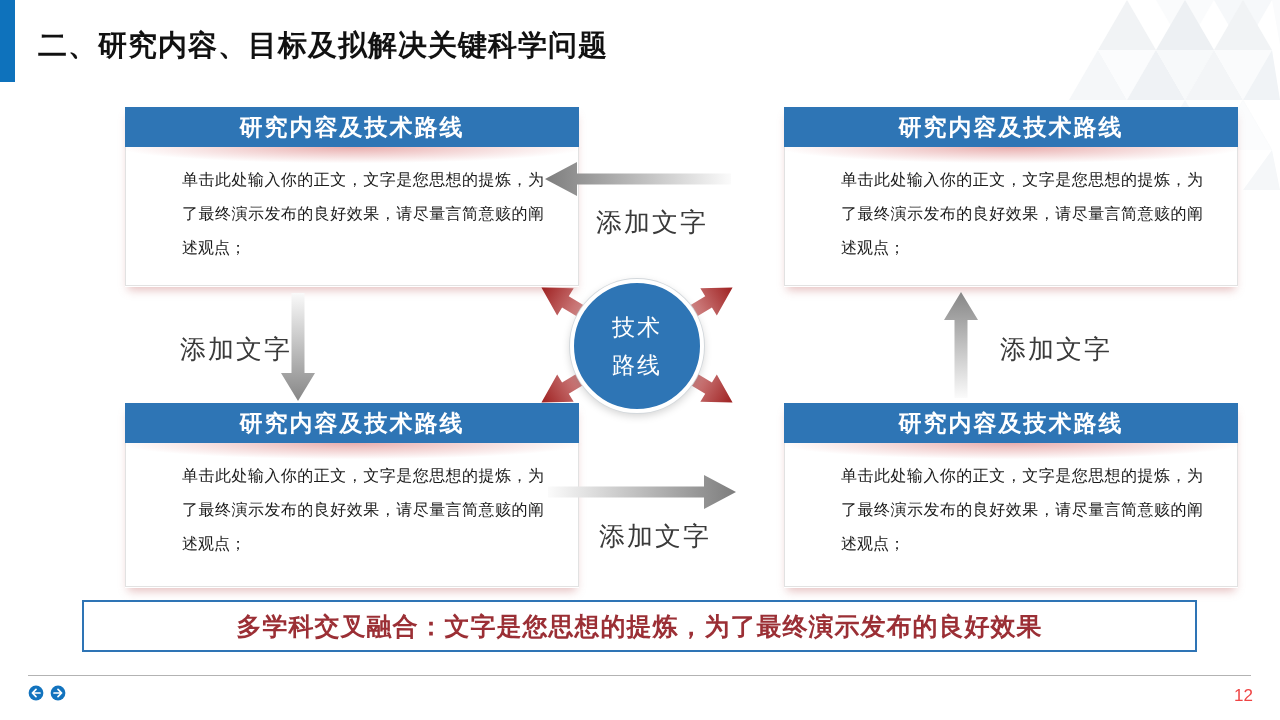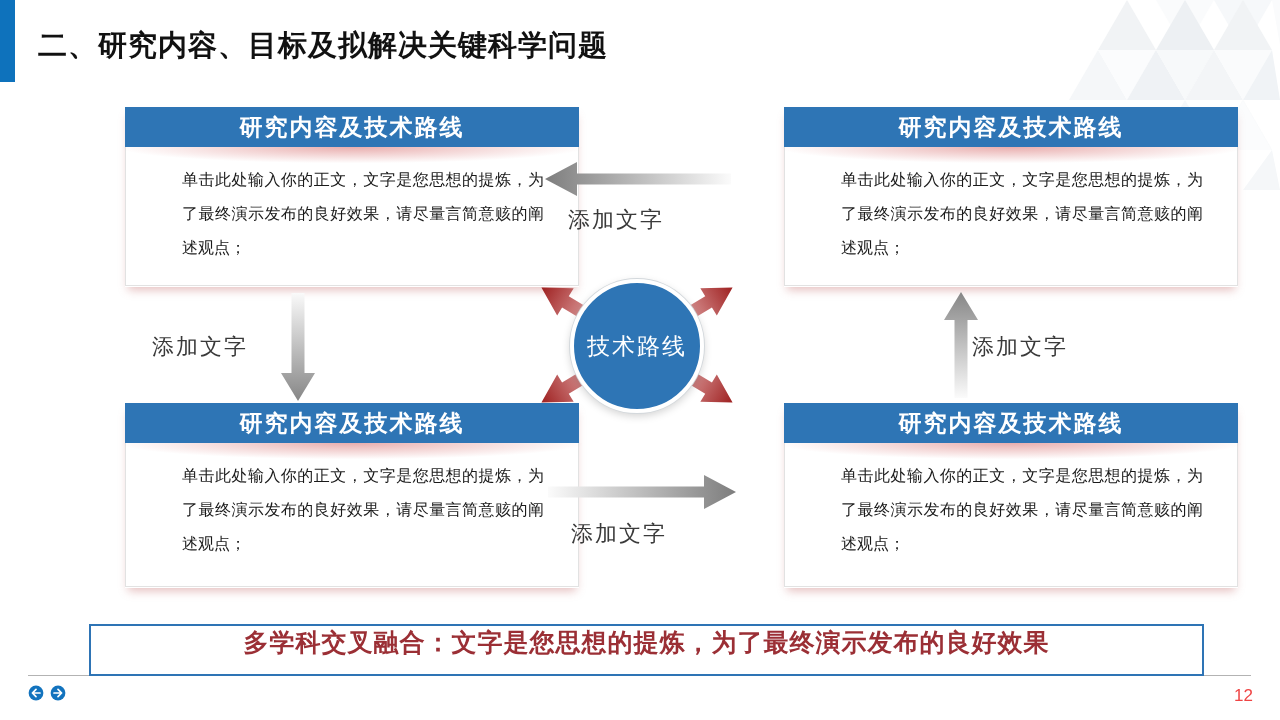--- a/index.html
+++ b/index.html
@@ -34,38 +34,38 @@
   .box-body::before{ 
     content:"";position:absolute;left:-4px;right:-4px;top:0;height:16px;
     background:radial-gradient(ellipse at 50% 0%,rgba(208,84,84,.48),rgba(208,84,84,0) 72%);
     pointer-events:none;
   }
   
   .center-node{
     position:absolute;left:570px;top:279px;width:126px;height:126px;border-radius:50%;
     background:#2e75b5;border:4px solid #fff;z-index:4;
     box-shadow:0 0 0 1px #d3d8dc,0 3px 8px rgba(0,0,0,.18);
-    display:flex;flex-direction:row;align-items:center;justify-content:center;
+    display:flex;flex-direction:column;align-items:center;justify-content:center;
     color:#fff;font-size:23px;line-height:38px;letter-spacing:2px;font-weight:400;
   }
   
   .overlay{position:absolute;left:0;top:0;z-index:3;pointer-events:none;}
   
-  .add-label{position:absolute;z-index:3;font-size:22px;color:#3a3a3a;width:140px;
-             text-align:left;letter-spacing:2px;}
+  .add-label{position:absolute;z-index:3;font-size:26px;color:#3a3a3a;width:140px;
+             text-align:right;letter-spacing:2px;}
   .add-top{left:568px;top:205px;}
   .add-bottom{left:571px;top:519px;}
   .add-left{left:152px;top:332px;}
   .add-right{left:972px;top:332px;}
   
   .banner{
-    position:absolute;left:82px;top:624px;width:1115px;height:52px;box-sizing:border-box;
+    position:absolute;left:82px;top:600px;width:1115px;height:52px;box-sizing:border-box;
     border:2px solid #2e74b5;background:#fff;z-index:2;
-    display:flex;justify-content:center;
-    font-size:25px;font-weight:700;color:#9b2f35;letter-spacing:1px;margin-left:7px;
+    display:flex;align-items:center;justify-content:center;
+    font-size:25px;font-weight:700;color:#9b2f35;letter-spacing:1px;
   }
   
   .footer-line{position:absolute;left:28px;top:675px;width:1223px;height:1px;background:#b3b3b3;}
   .nav{position:absolute;left:28px;top:685px;width:40px;height:16px;}
   .page-num{position:absolute;right:27px;top:686px;font-size:17px;color:#ef4444;}
 </style>
 </head>
 <body>
 
 <div class="slide">

